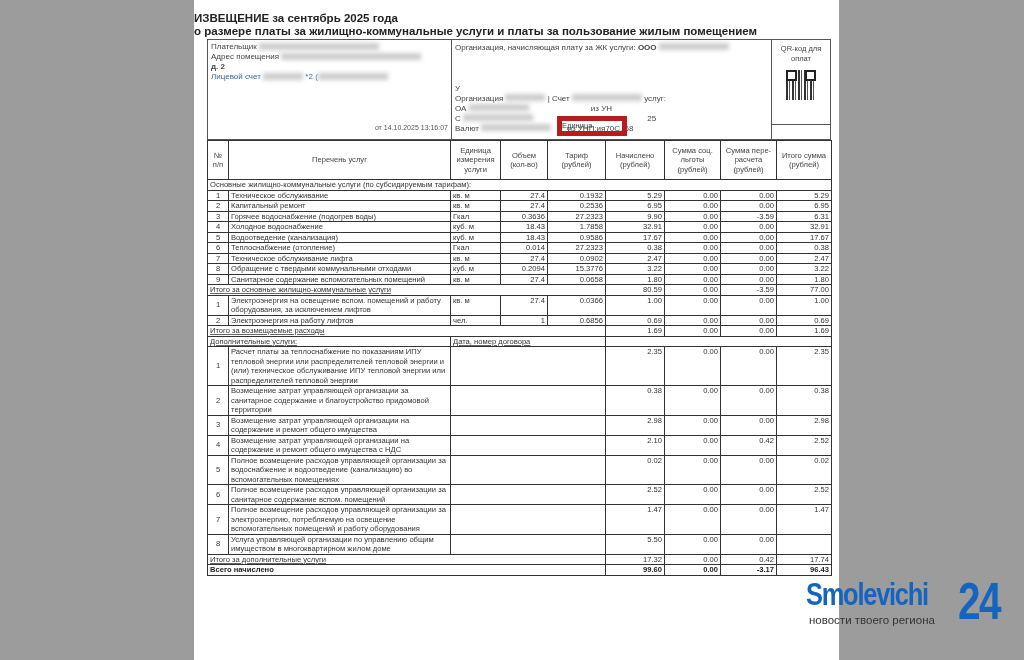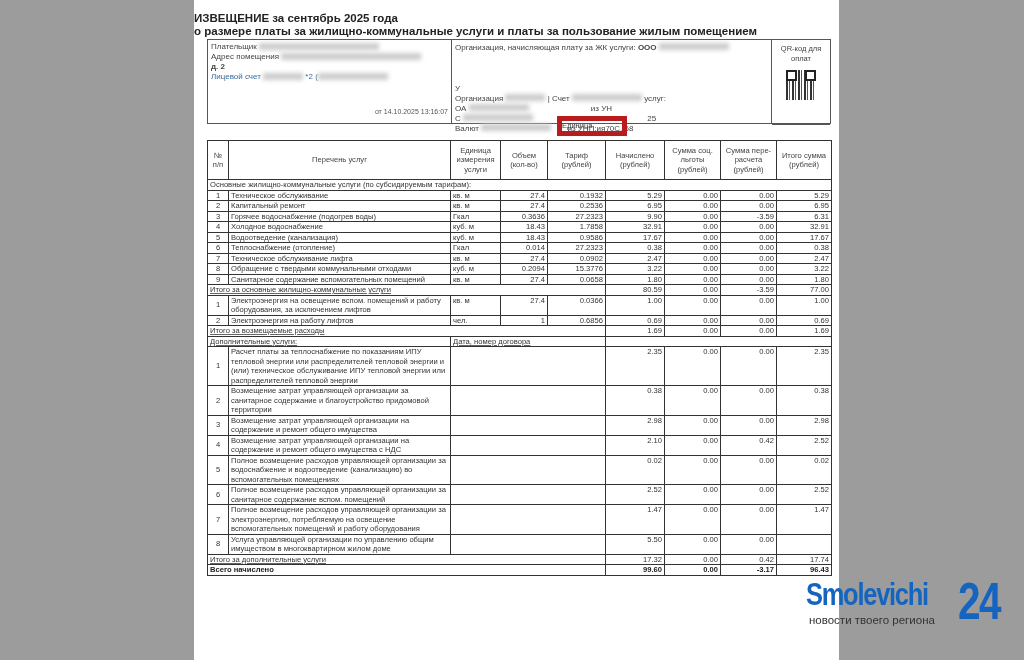--- a/index.html
+++ b/index.html
@@ -12,21 +12,21 @@
   .page {
     position: absolute; left: 194px; top: 0; width: 645px; height: 660px;
     background: #ffffff; overflow: hidden;
   }
   .title {
     text-align: left; font-weight: bold; color: #222; font-size: 11.5px; line-height: 14px;
   }
   .title1 { position: absolute; top: 11px; left: 0; width: 645px; }
   .title2 { position: absolute; top: 24px; left: 0; width: 645px; }
   .header-box {
-    position: absolute; top: 39px; left: 13px; width: 624px; height: 85px;
+    position: absolute; top: 39px; left: 13px; width: 624px; height: 101px;
     border: 1px solid #555; box-sizing: border-box;
   }
   .payer { position: absolute; left: 0; top: 0; width: 244px; height: 100%; border-right: 1px solid #555; box-sizing: border-box; padding: 2px 3px; font-size: 8px; color: #444; line-height: 10px; }
   .payer .blur { display: inline-block; background: #ccc; filter: blur(2px); height: 7px; vertical-align: middle; }
   .payer .date { position: absolute; right: 3px; bottom: 6px; font-size: 7px; color: #555; }
   .org { position: absolute; left: 244px; top: 0; width: 320px; height: 100%; border-right: 1px solid #555; box-sizing: border-box; padding: 3px; font-size: 8px; color: #444; line-height: 10px; }
   .org .lower { position: absolute; left: 3px; top: 44px; right: 3px; }
   .qr { position: absolute; left: 564px; top: 0; width: 58px; height: 85px; border-bottom: 1px solid #555; font-size: 7.5px; color: #444; text-align: center; line-height: 10px; padding-top: 4px; box-sizing: border-box; }
   .qr-code { width: 30px; height: 30px; margin: 6px auto 0; background:
       repeating-linear-gradient(90deg, #333 0 2px, #fff 2px 3px, #555 3px 4px, #fff 4px 6px),

